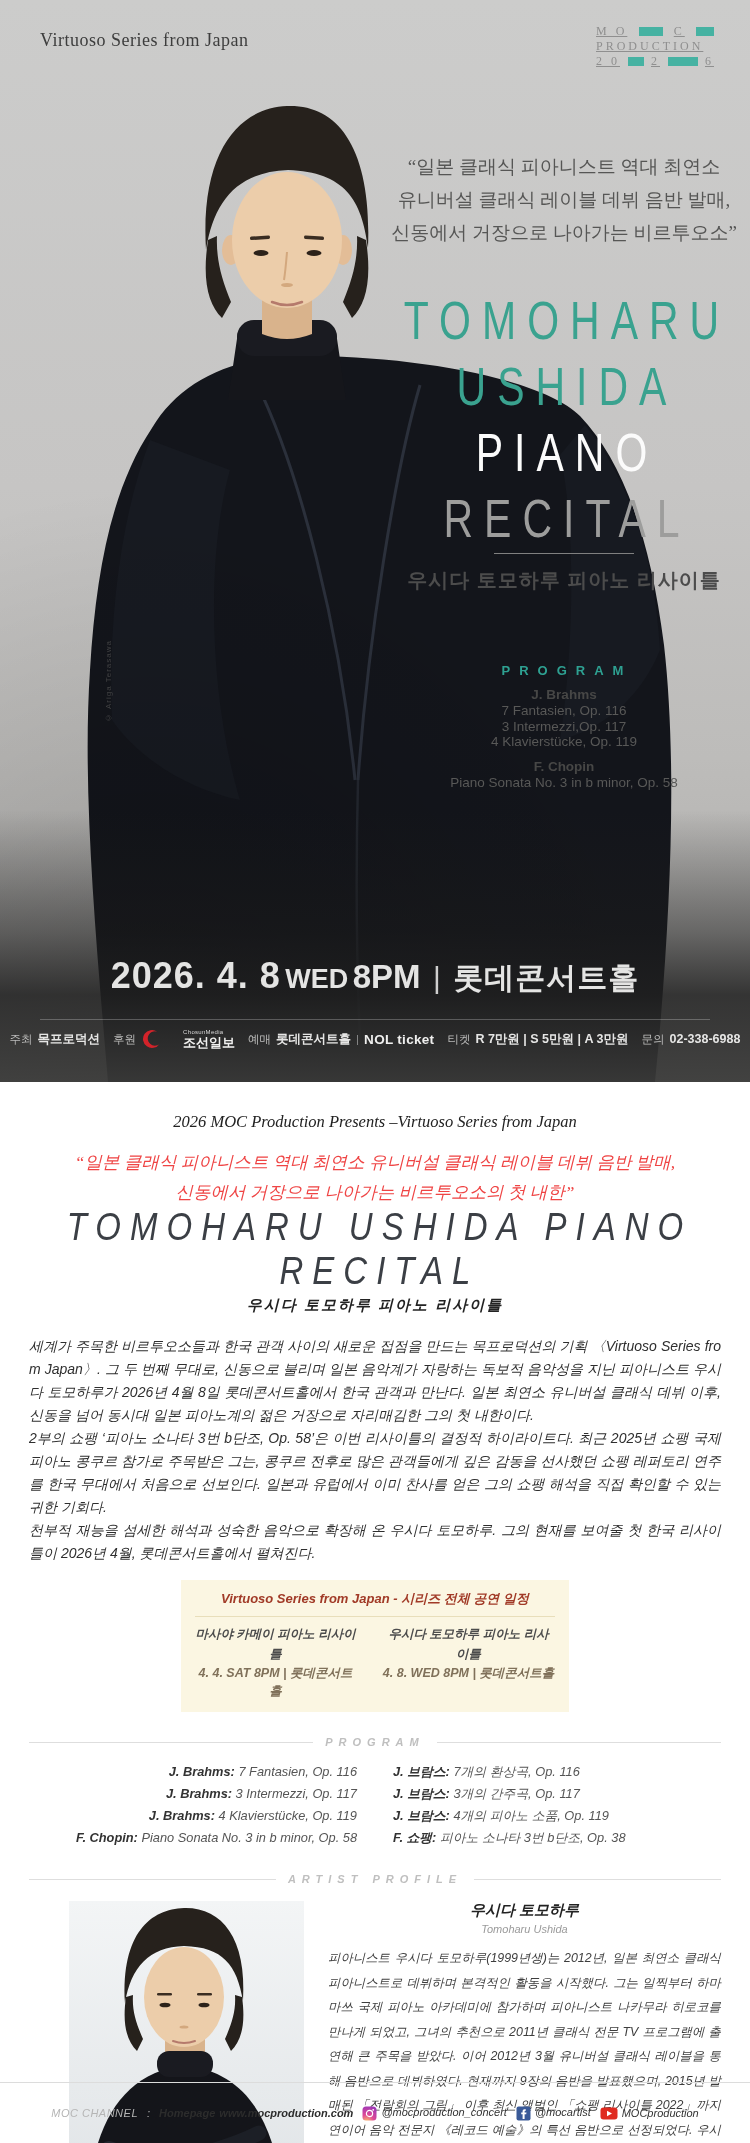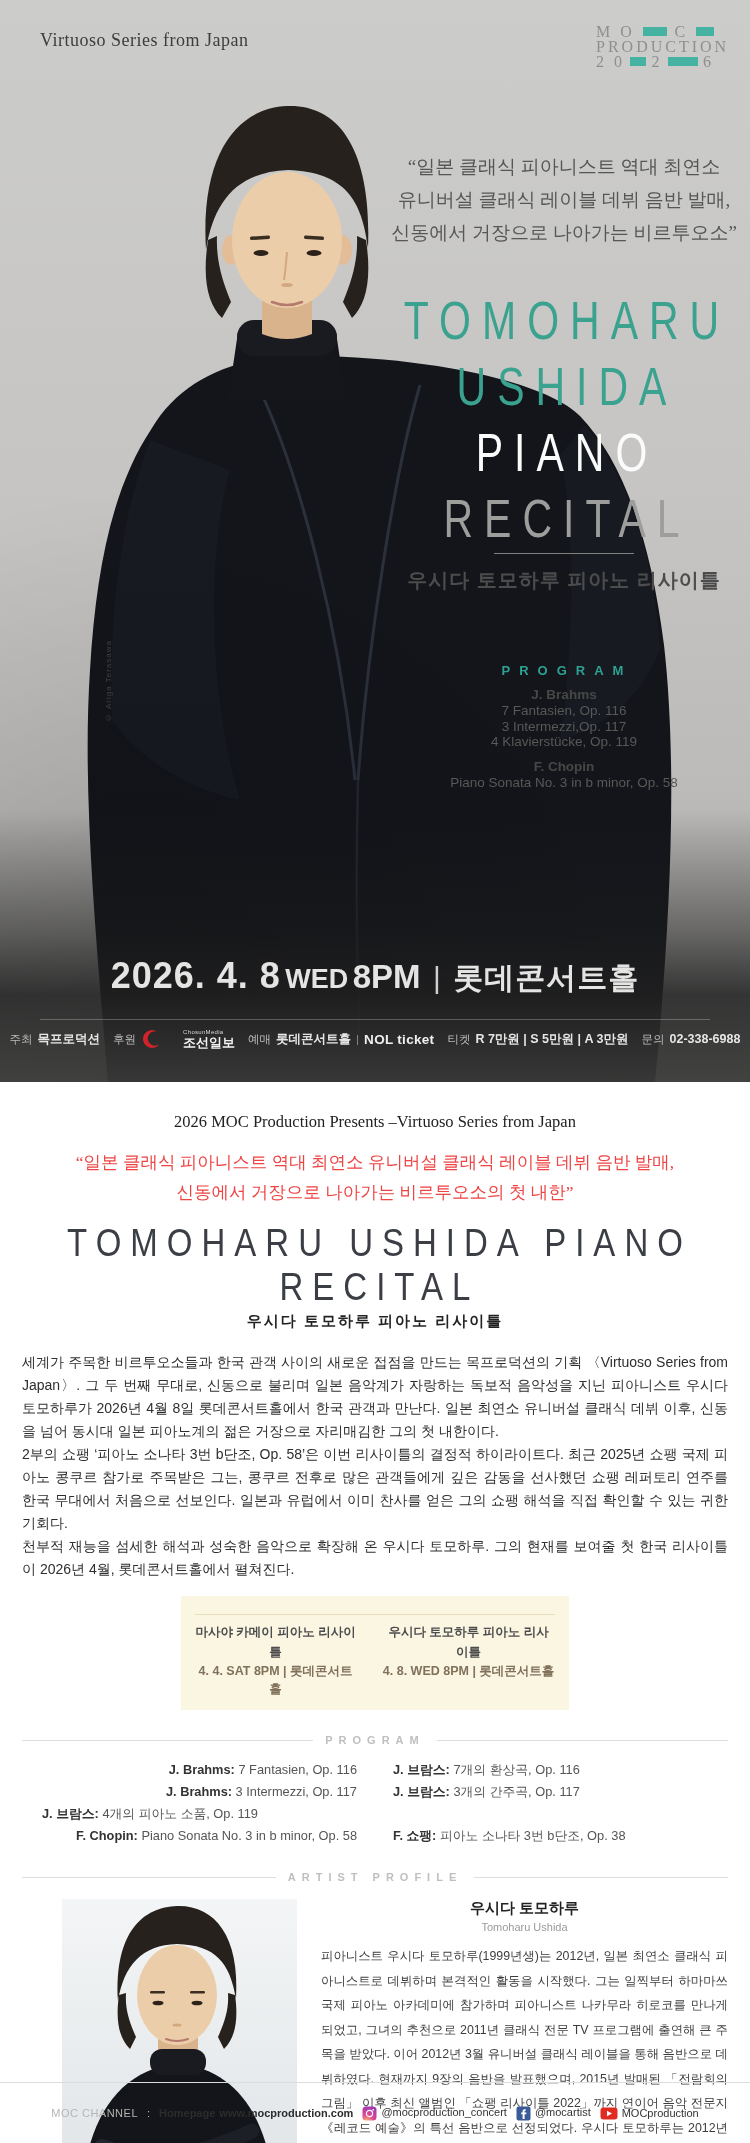--- a/index.html
+++ b/index.html
@@ -13,21 +13,21 @@
   .poster-vignette { position:absolute; inset:0;
             background:radial-gradient(130% 100% at 20% 100%, rgba(0,0,0,.18) 0%, rgba(0,0,0,0) 55%); }
   .figure-svg { position:absolute; left:0; top:0; }
 
   .series-label { position:absolute; left:40px; top:30px; font-family:"Liberation Serif", serif;
             font-size:18px; color:#3d3d3d; letter-spacing:.5px; }
 
   .moc-logo { position:absolute; right:36px; top:24px; width:118px; font-family:"Liberation Serif", serif;
             color:#8f8f8f; }
   .moc-row { display:flex; align-items:center; justify-content:space-between; height:15px; }
-  .moc-row span { font-size:16px; letter-spacing:3px; }
+  .moc-row span { font-size:12px; letter-spacing:3px;text-decoration:underline; }
   .moc-block { display:inline-block; height:9px; background:#46b2a2; }
   .moc-b1 { width:24px; } .moc-b2 { width:18px; } .moc-b3 { width:16px; } .moc-b4 { width:30px; }
   .moc-prod { font-size:13px; letter-spacing:1.6px; }
 
   .photo-credit-v { position:absolute; left:104px; top:640px; font-size:8px; color:rgba(80,80,80,.75);
             writing-mode:vertical-rl; transform:rotate(180deg); letter-spacing:1px; }
 
   .p-right { position:absolute; left:388px; width:352px; text-align:center; }
   .p-quote { top:150px; font-family:"Liberation Serif", serif; font-size:19px; line-height:33px;
             color:#565655; }
@@ -62,25 +62,25 @@
   .cr-label { font-weight:400; color:#bdbdbc; }
   .cr-val { font-weight:bold; color:#e6e6e5; font-size:12.5px; }
   .chosun { display:flex; align-items:center; gap:20px; }
   .chosun-txt { display:flex; flex-direction:column; line-height:1; }
   .chosun-media { font-size:6px; color:#d8d8d8; letter-spacing:.3px; }
   .chosun-name { font-size:13px; font-weight:bold; color:#f0f0ef; margin-top:1px; }
   .cr-thin-sep { color:rgba(255,255,255,.45); font-weight:200; }
   .nol { font-size:13.5px; font-weight:bold; color:#efefee; letter-spacing:.3px; }
 
   
-  .info { position:relative; width:750px; height:1061px; padding:30px 22px 0; overflow:hidden; background:#fff; }
+  .info { position:relative; width:750px; height:1061px; padding:30px 29px 0; overflow:hidden; background:#fff;font-style:italic; }
   .presents { text-align:center; font-family:"Liberation Serif", serif; font-size:16.5px; color:#222; }
   .i-quote { margin-top:15px; text-align:center; font-family:"Liberation Serif", serif;
             font-size:17.5px; line-height:30px; color:#ef4444; }
-  .i-title { margin-top:20px; text-align:center; font-size:33px; letter-spacing:9px; color:#3b3f45;
+  .i-title { margin-top:4px; text-align:center; font-size:33px; letter-spacing:9px; color:#3b3f45;
             font-weight:400; }
   .i-title span { display:inline-block; transform:scaleY(1.15); margin-left:9px; }
   .i-subtitle { margin-top:9px; text-align:center; font-size:15px; font-weight:bold; color:#222;
             letter-spacing:2px; }
   .body-text { margin-top:20px; font-size:14px; line-height:23px; color:#2e2e2e; text-align:justify;
             word-break:break-all; }
   .body-text p { margin:0; }
 
   .schedule { margin:15px auto 0; width:388px; background:#fbf6e2; padding:10px 14px 12px; text-align:center; }
   .sch-title { font-size:13px; font-weight:bold; color:#a13a27; }
@@ -273,20 +273,21 @@
     </div>
     <div class="i-subtitle">우시다 토모하루 피아노 리사이틀</div>
 
     <div class="body-text">
       <p>세계가 주목한 비르투오소들과 한국 관객 사이의 새로운 접점을 만드는 목프로덕션의 기획 〈Virtuoso Series from Japan〉. 그 두 번째 무대로, 신동으로 불리며 일본 음악계가 자랑하는 독보적 음악성을 지닌 피아니스트 우시다 토모하루가 2026년 4월 8일 롯데콘서트홀에서 한국 관객과 만난다. 일본 최연소 유니버설 클래식 데뷔 이후, 신동을 넘어 동시대 일본 피아노계의 젊은 거장으로 자리매김한 그의 첫 내한이다.</p>
       <p>2부의 쇼팽 ‘피아노 소나타 3번 b단조, Op. 58’은 이번 리사이틀의 결정적 하이라이트다. 최근 2025년 쇼팽 국제 피아노 콩쿠르 참가로 주목받은 그는, 콩쿠르 전후로 많은 관객들에게 깊은 감동을 선사했던 쇼팽 레퍼토리 연주를 한국 무대에서 처음으로 선보인다. 일본과 유럽에서 이미 찬사를 얻은 그의 쇼팽 해석을 직접 확인할 수 있는 귀한 기회다.</p>
       <p>천부적 재능을 섬세한 해석과 성숙한 음악으로 확장해 온 우시다 토모하루. 그의 현재를 보여줄 첫 한국 리사이틀이 2026년 4월, 롯데콘서트홀에서 펼쳐진다.</p>
     </div>
 
     <div class="schedule">
+      <div class="sch-title">Virtuoso Series from Japan - 시리즈 전체 공연 일정</div>
       <div class="sch-line"></div>
       <div class="sch-cols">
         <div>
           <div class="sch-name">마사야 카메이 피아노 리사이틀</div>
           <div class="sch-date">4. 4. SAT 8PM | 롯데콘서트홀</div>
         </div>
         <div>
           <div class="sch-name">우시다 토모하루 피아노 리사이틀</div>
           <div class="sch-date">4. 8. WED 8PM | 롯데콘서트홀</div>
         </div>
@@ -302,20 +303,21 @@
     <div class="prog-rows">
       <div class="prog-row">
         <div class="prog-en"><span class="prog-b">J. Brahms:</span><span> 7 Fantasien, Op. 116</span></div>
         <div class="prog-kr"><span class="prog-b">J. 브람스:</span><span> 7개의 환상곡, Op. 116</span></div>
       </div>
       <div class="prog-row">
         <div class="prog-en"><span class="prog-b">J. Brahms:</span><span> 3 Intermezzi, Op. 117</span></div>
         <div class="prog-kr"><span class="prog-b">J. 브람스:</span><span> 3개의 간주곡, Op. 117</span></div>
       </div>
       <div class="prog-row">
+        <div class="prog-en"><span class="prog-b">J. Brahms:</span><span> 4 Klavierstücke, Op. 119</span></div>
         <div class="prog-kr"><span class="prog-b">J. 브람스:</span><span> 4개의 피아노 소품, Op. 119</span></div>
       </div>
       <div class="prog-row">
         <div class="prog-en"><span class="prog-b">F. Chopin:</span><span> Piano Sonata No. 3 in b minor, Op. 58</span></div>
         <div class="prog-kr"><span class="prog-b">F. 쇼팽:</span><span> 피아노 소나타 3번 b단조, Op. 38</span></div>
       </div>
     </div>
 
     <div class="sec-head">
       <span class="line"></span>

